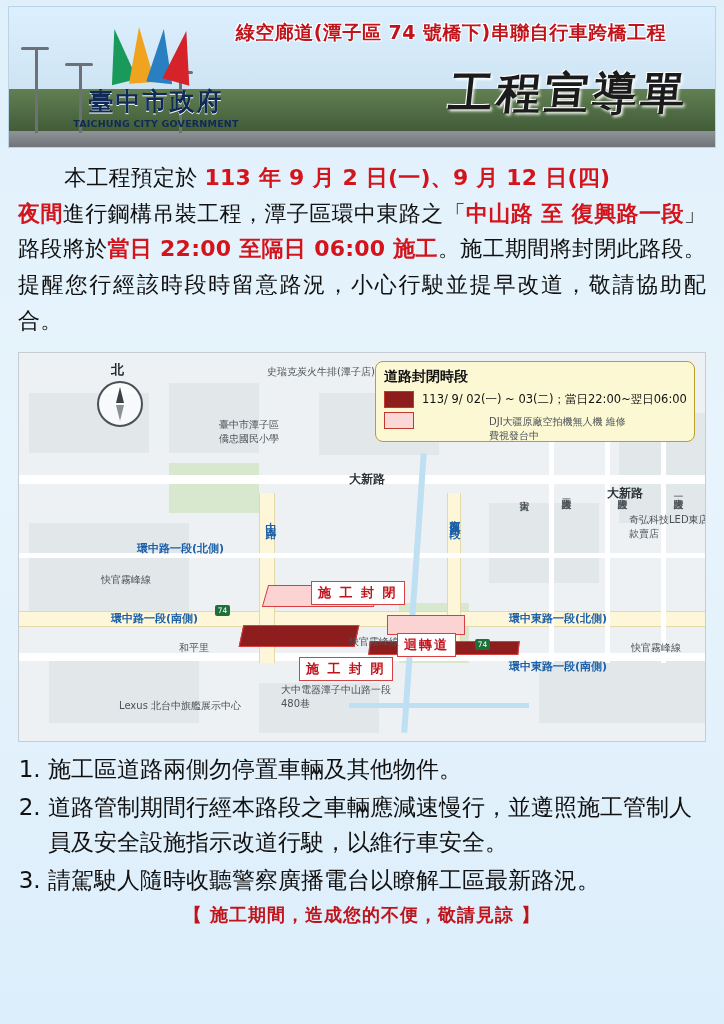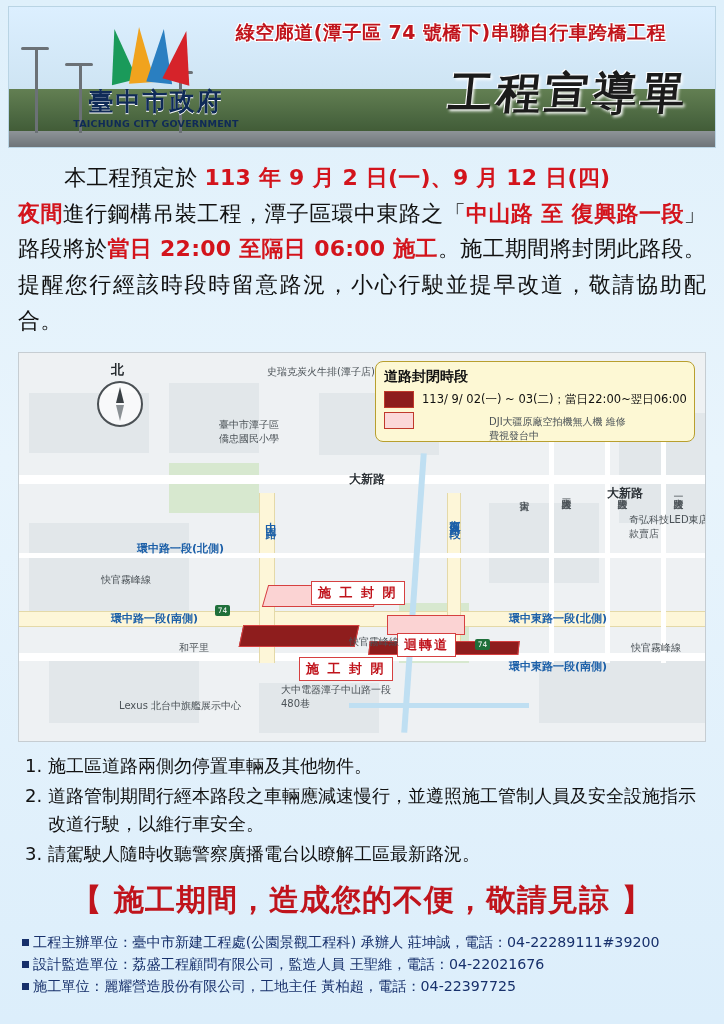--- a/index.html
+++ b/index.html
@@ -138,28 +138,28 @@
   .seg.light { background:#fbd3d3; }
 
   .callout {
     position:absolute; background:#ffffff; border:1.5px solid #d64040;
     color:#c0141c; font-weight:bold; font-size:13px; letter-spacing:2px;
     padding:2px 6px; white-space:nowrap;
   }
 
   
   ol.notes {
-    margin: 10px 14px 12px 18px; padding-left: 22px;
-    font-size:18px; line-height:1.55; color:#111;
+    margin: 10px 14px 4px 18px; padding-left: 22px;
+    font-size:23px; line-height:1.55; color:#111;
   }
   ol.notes li { margin-bottom:2px; }
 
   .apology {
     text-align:center;
-    font-size:30px; font-weight:bold; color:#c0141c;
+    font-size:18px; font-weight:bold; color:#c0141c;
     letter-spacing:1px;
   }
 
   .footer { margin: 10px 0 0 14px; font-size:14.2px; color:#17306b; line-height:1.55; }
   .footer div { white-space:nowrap; }
   .sq { display:inline-block; width:7px; height:7px; background:#17306b; margin-right:4px; vertical-align:1px; }
 </style>
 </head>
 <body>
 
@@ -274,19 +274,14 @@
   </div>
 
   <ol class="notes">
     <li>施工區道路兩側勿停置車輛及其他物件。</li>
     <li>道路管制期間行經本路段之車輛應減速慢行，並遵照施工管制人員及安全設施指示改道行駛，以維行車安全。</li>
     <li>請駕駛人隨時收聽警察廣播電台以瞭解工區最新路況。</li>
   </ol>
 
   <div class="apology">【 施工期間，造成您的不便，敬請見諒 】</div>
 
-  <div class="footer">
-    <div><span class="sq"></span><span>工程主辦單位：臺中市新建工程處(公園景觀工程科) 承辦人 莊坤誠，電話：04-22289111#39200</span></div>
-    <div><span class="sq"></span><span>設計監造單位：荔盛工程顧問有限公司，監造人員 王聖維，電話：04-22021676</span></div>
-    <div><span class="sq"></span><span>施工單位：麗耀營造股份有限公司，工地主任 黃柏超，電話：04-22397725</span></div>
-  </div>
 
 </div>
 
 </body></html>

